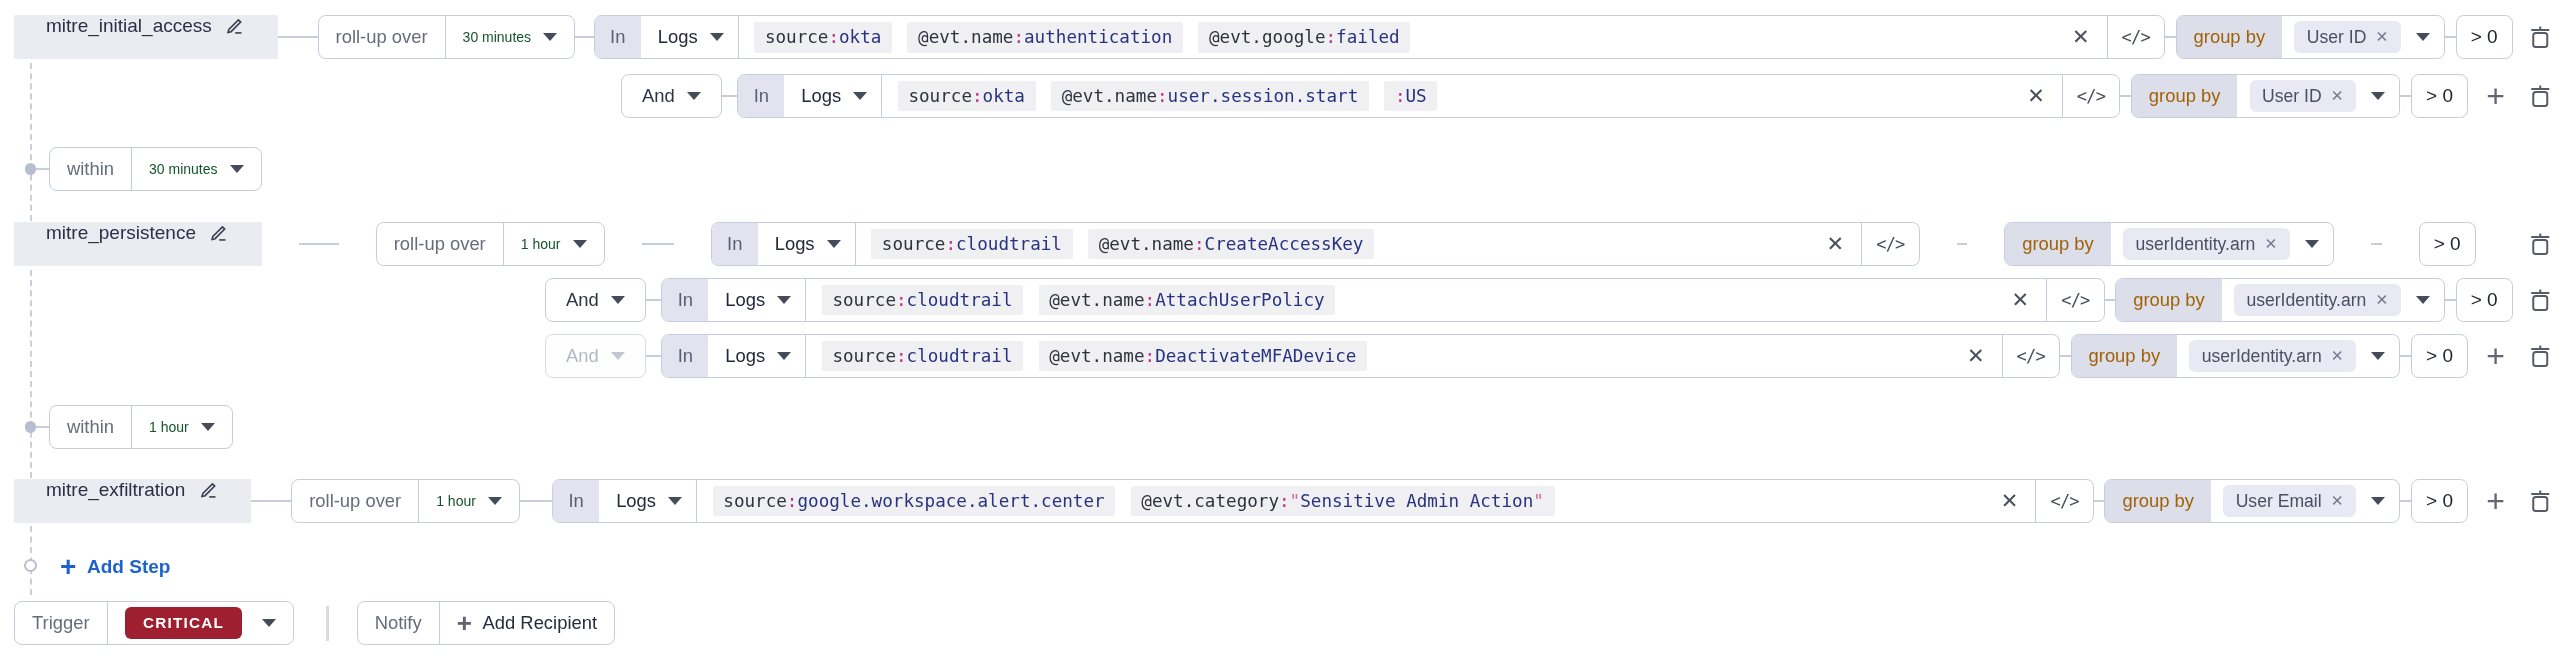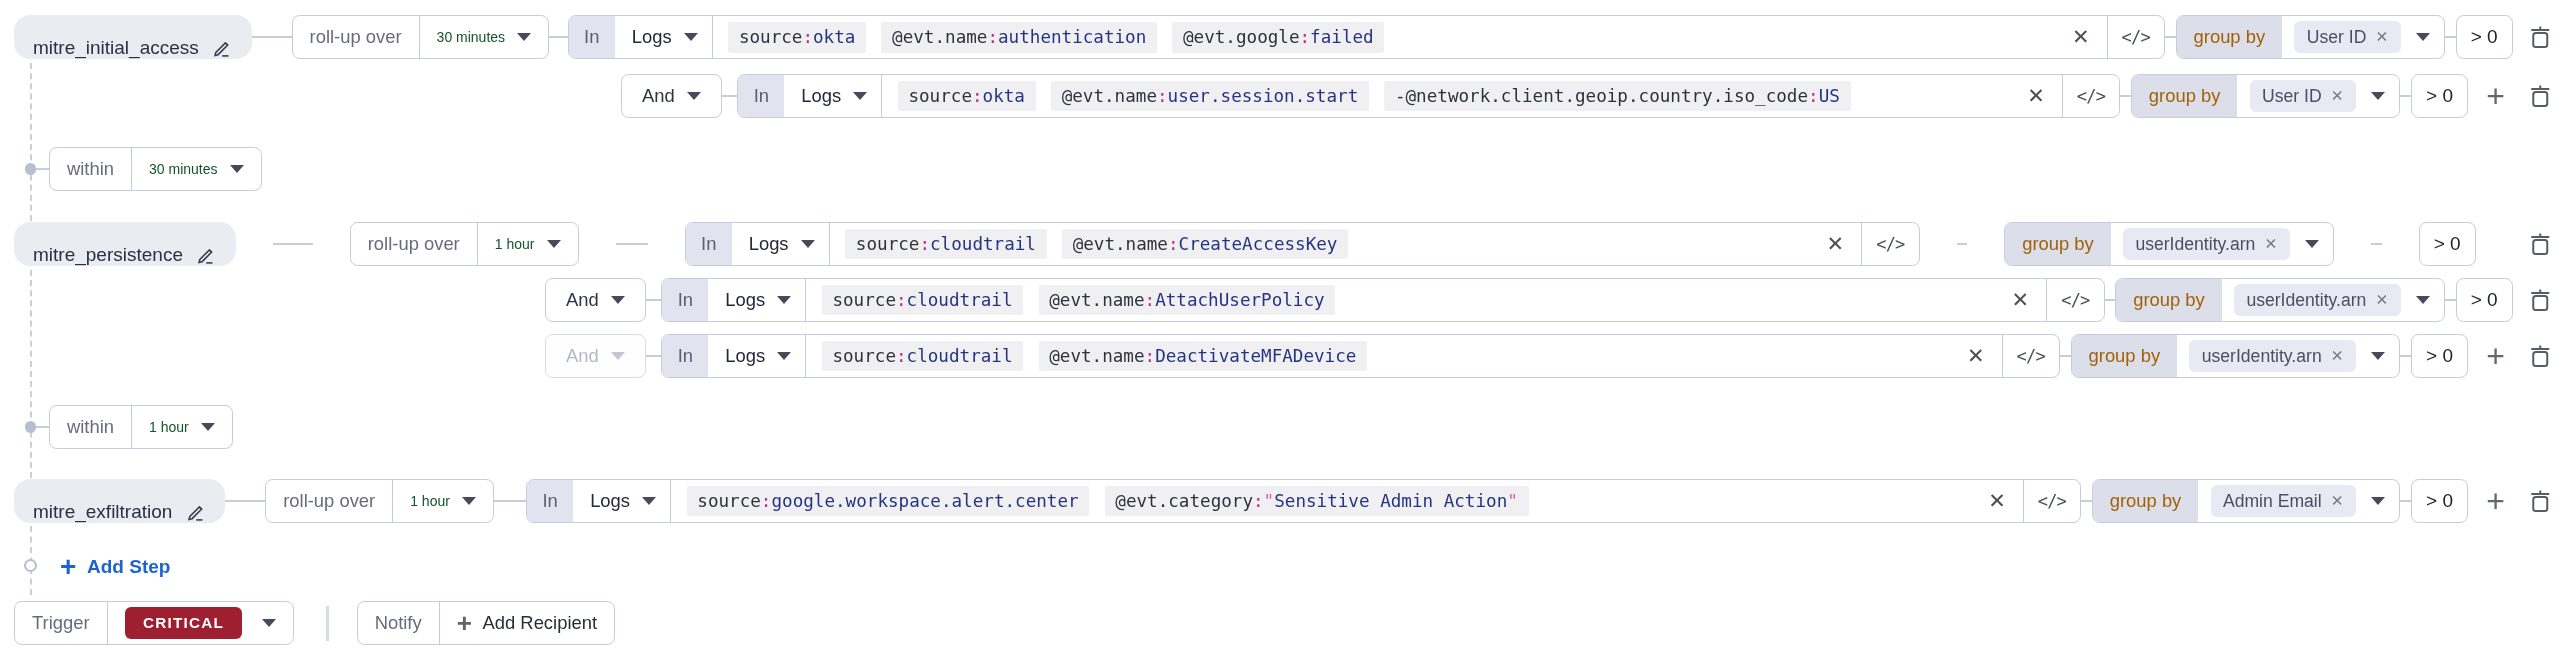--- a/index.html
+++ b/index.html
@@ -16,22 +16,22 @@
   .seg.glabel { background:#DCDEE9; color:#a16207; border-radius:6.1px 0 0 6.1px; }
 
   .lbl-gray { color:#666C7A; font-size:18.4px; }
   .lbl-dark { color:#14532d; font-size:14px; }
 
   .caret { width:0; height:0; border-left:7px solid transparent; border-right:7px solid transparent;
            border-top:8.4px solid #454B58; margin-left:12.3px; }
   .caret.dis { border-top-color:#C3C7D4; }
 
   
-  .name-box { background:#EBECF1; border:none; border-radius:16px; display:flex; align-items:flex-end;
-              padding:0 19px; gap:12.3px; }
+  .name-box { background:#EBECF1; border:none; border-radius:1px; display:flex; align-items:flex-start;
+              padding:0 32px; gap:12.3px; }
   .name-box .nm { color:#2A3045; font-size:19px; }
   .pencil { width:21.5px; height:21.5px; flex:0 0 auto; }
 
   
   .conn { align-self:center; height:2.3px; background:#C9CDDB; flex:0 0 auto; }
   .vdash { position:absolute; width:0; border-left:2.3px dashed #CBCEDC; }
   .dot { position:absolute; width:11.5px; height:11.5px; border-radius:50%; background:#B9BECE; }
   .ring { position:absolute; width:13px; height:13px; border-radius:50%; background:#fff; border:2.3px solid #B9BECE; }
   .hnub { position:absolute; height:2.3px; background:#C9CDDB; }
 
@@ -193,21 +193,20 @@
             <span class="tk">source</span>
             <span class="tc">:</span>
             <span class="tv">okta</span>
           </span>
         <span class="token">
             <span class="tk">@evt.name</span>
             <span class="tc">:</span>
             <span class="tv">user.session.start</span>
           </span>
         <span class="token">
-            <span class="tk">-@network.client.geoip.country.iso_code</span>
             <span class="tc">:</span>
             <span class="tv">US</span>
           </span>
       </div>
       <div class="xseg">
           <span>✕</span>
         </div>
       <div class="codeseg">
           <span>&lt;/&gt;</span>
         </div>
@@ -468,21 +467,21 @@
         </div>
       <div class="codeseg">
           <span>&lt;/&gt;</span>
         </div>
     </div>
     <div class="conn" style="width:10.7px;"></div>
     <div class="box group-box">
       <div class="seg glabel gtext">group by</div>
       <div class="gval">
         <span class="pill">
-          <span>Admin Email</span>
+          <span>User Email</span>
           <span class="px">✕</span>
         </span>
         <span class="caret"></span>
       </div>
     </div>
     <div class="conn" style="width:10.7px;"></div>
     <div class="thr">&gt; 0</div>
     <div class="icon-btn plus-btn">
         <span>+</span>
       </div>

